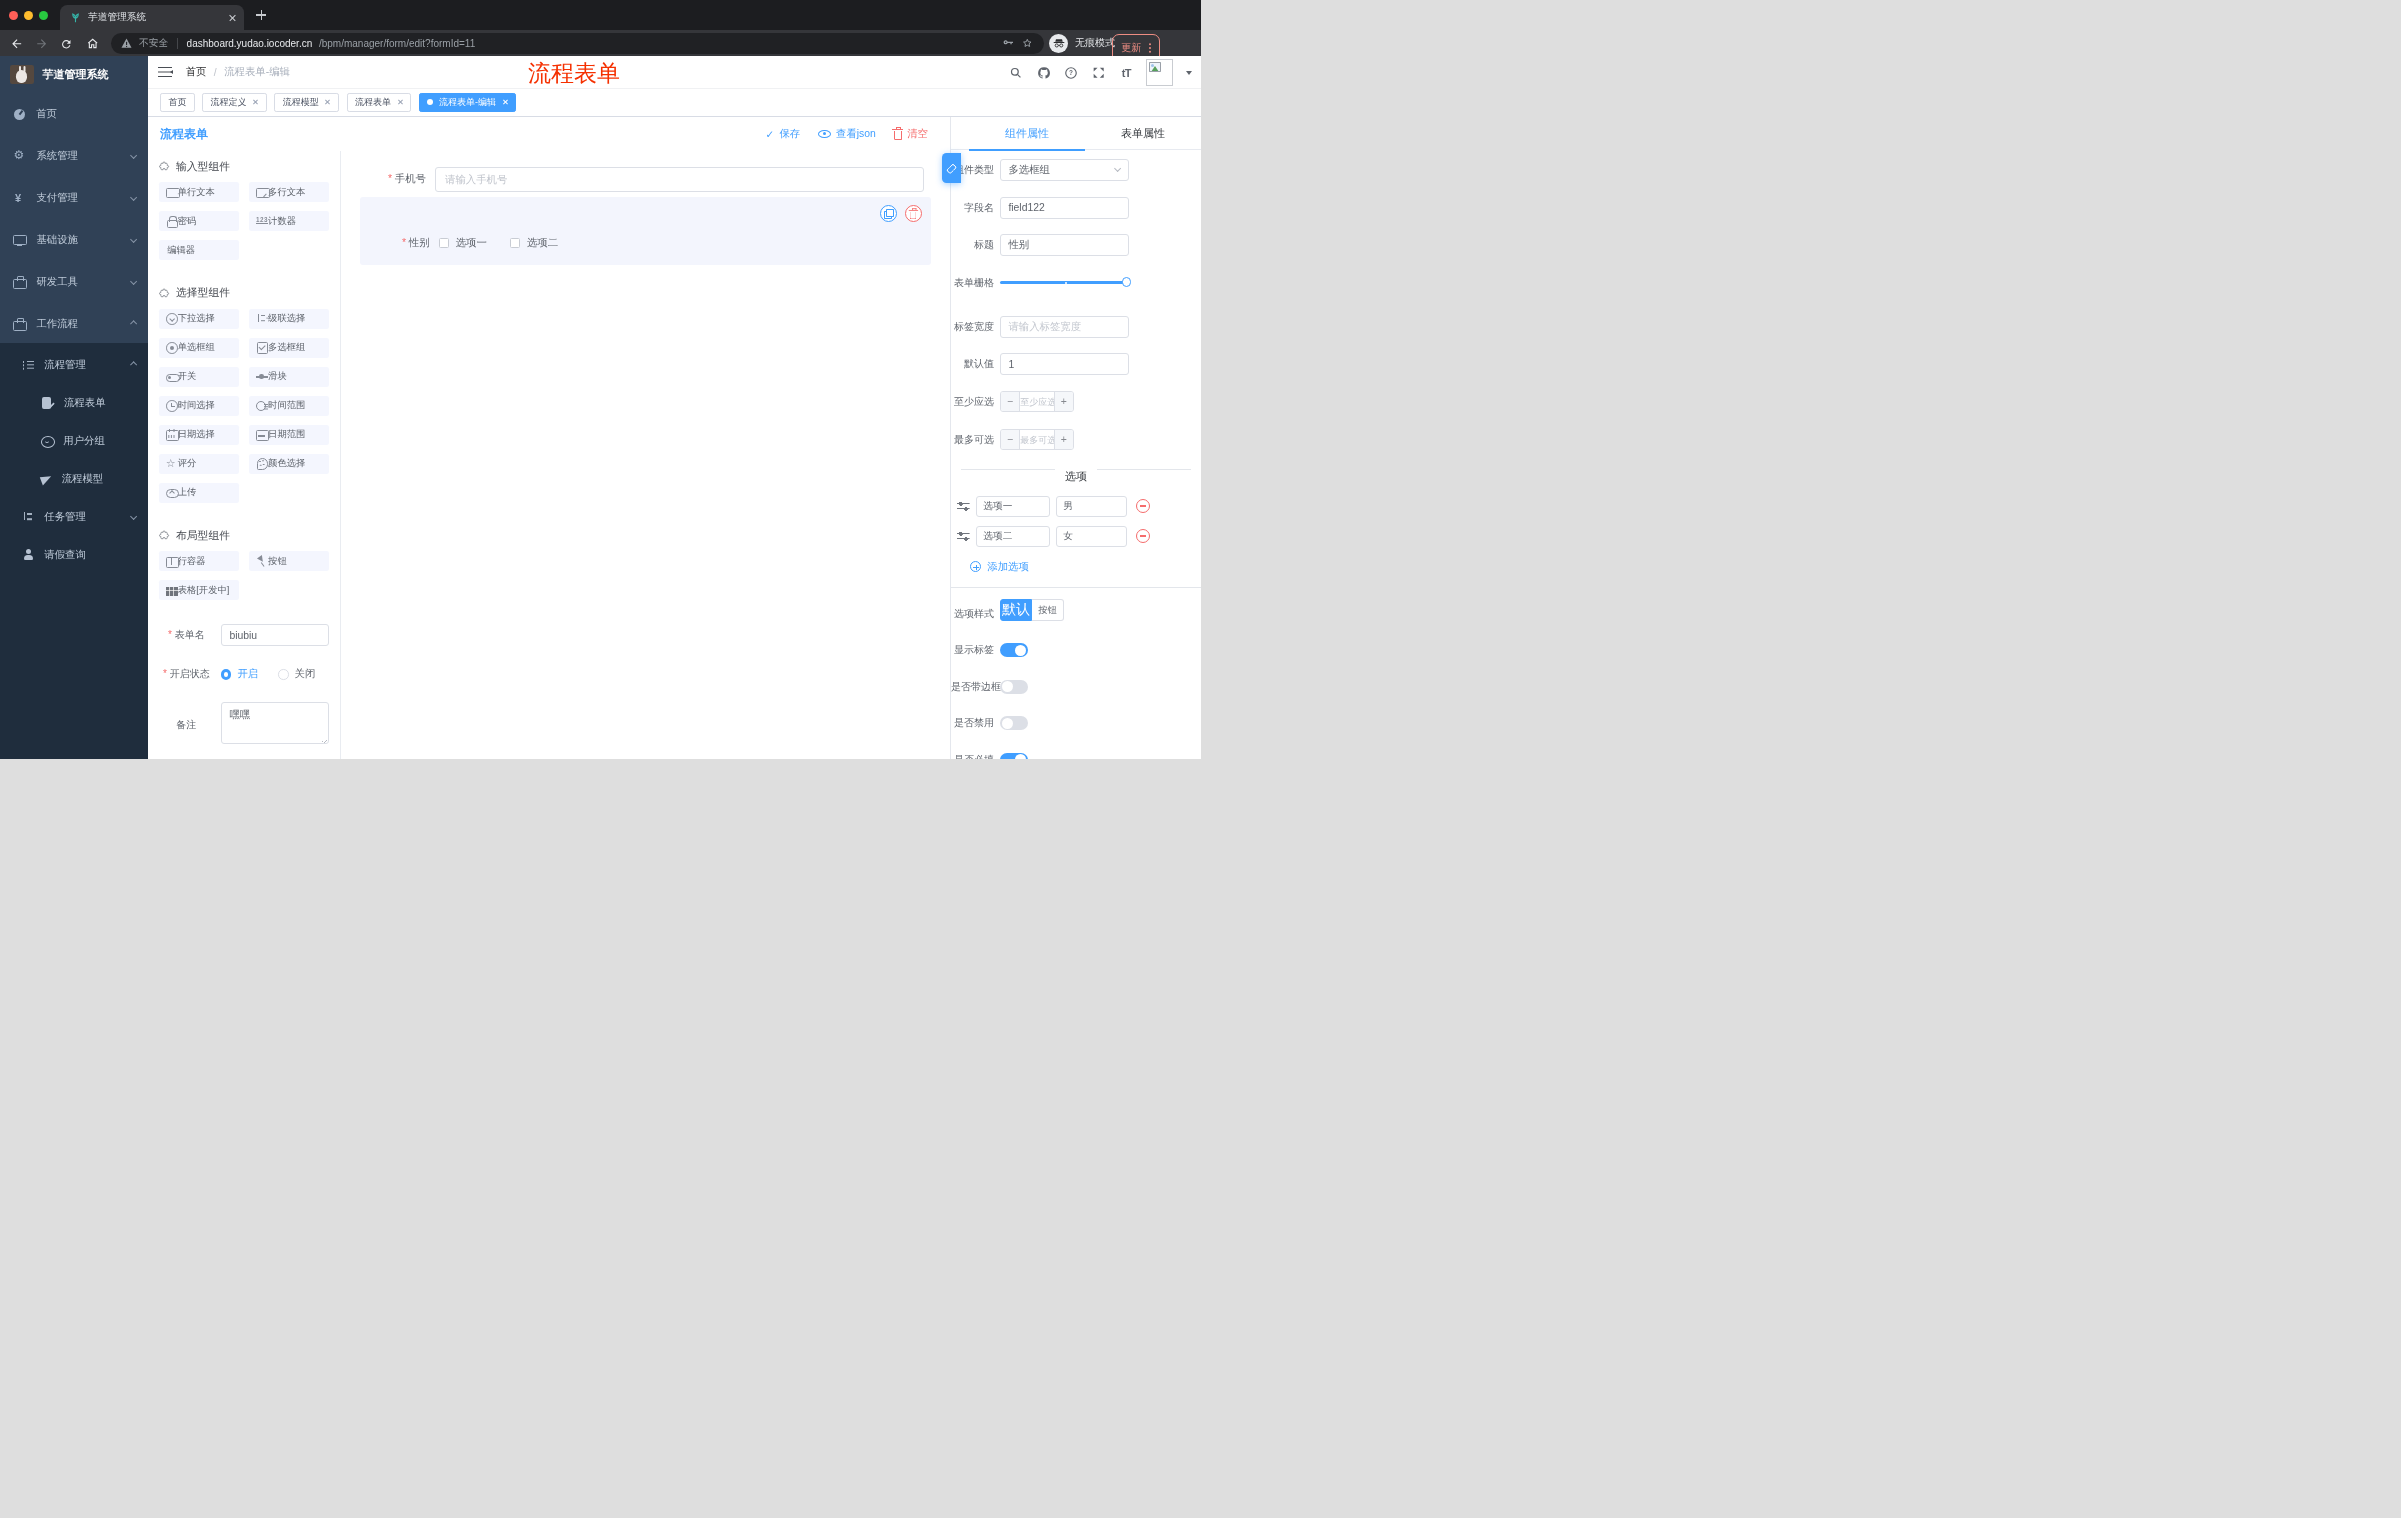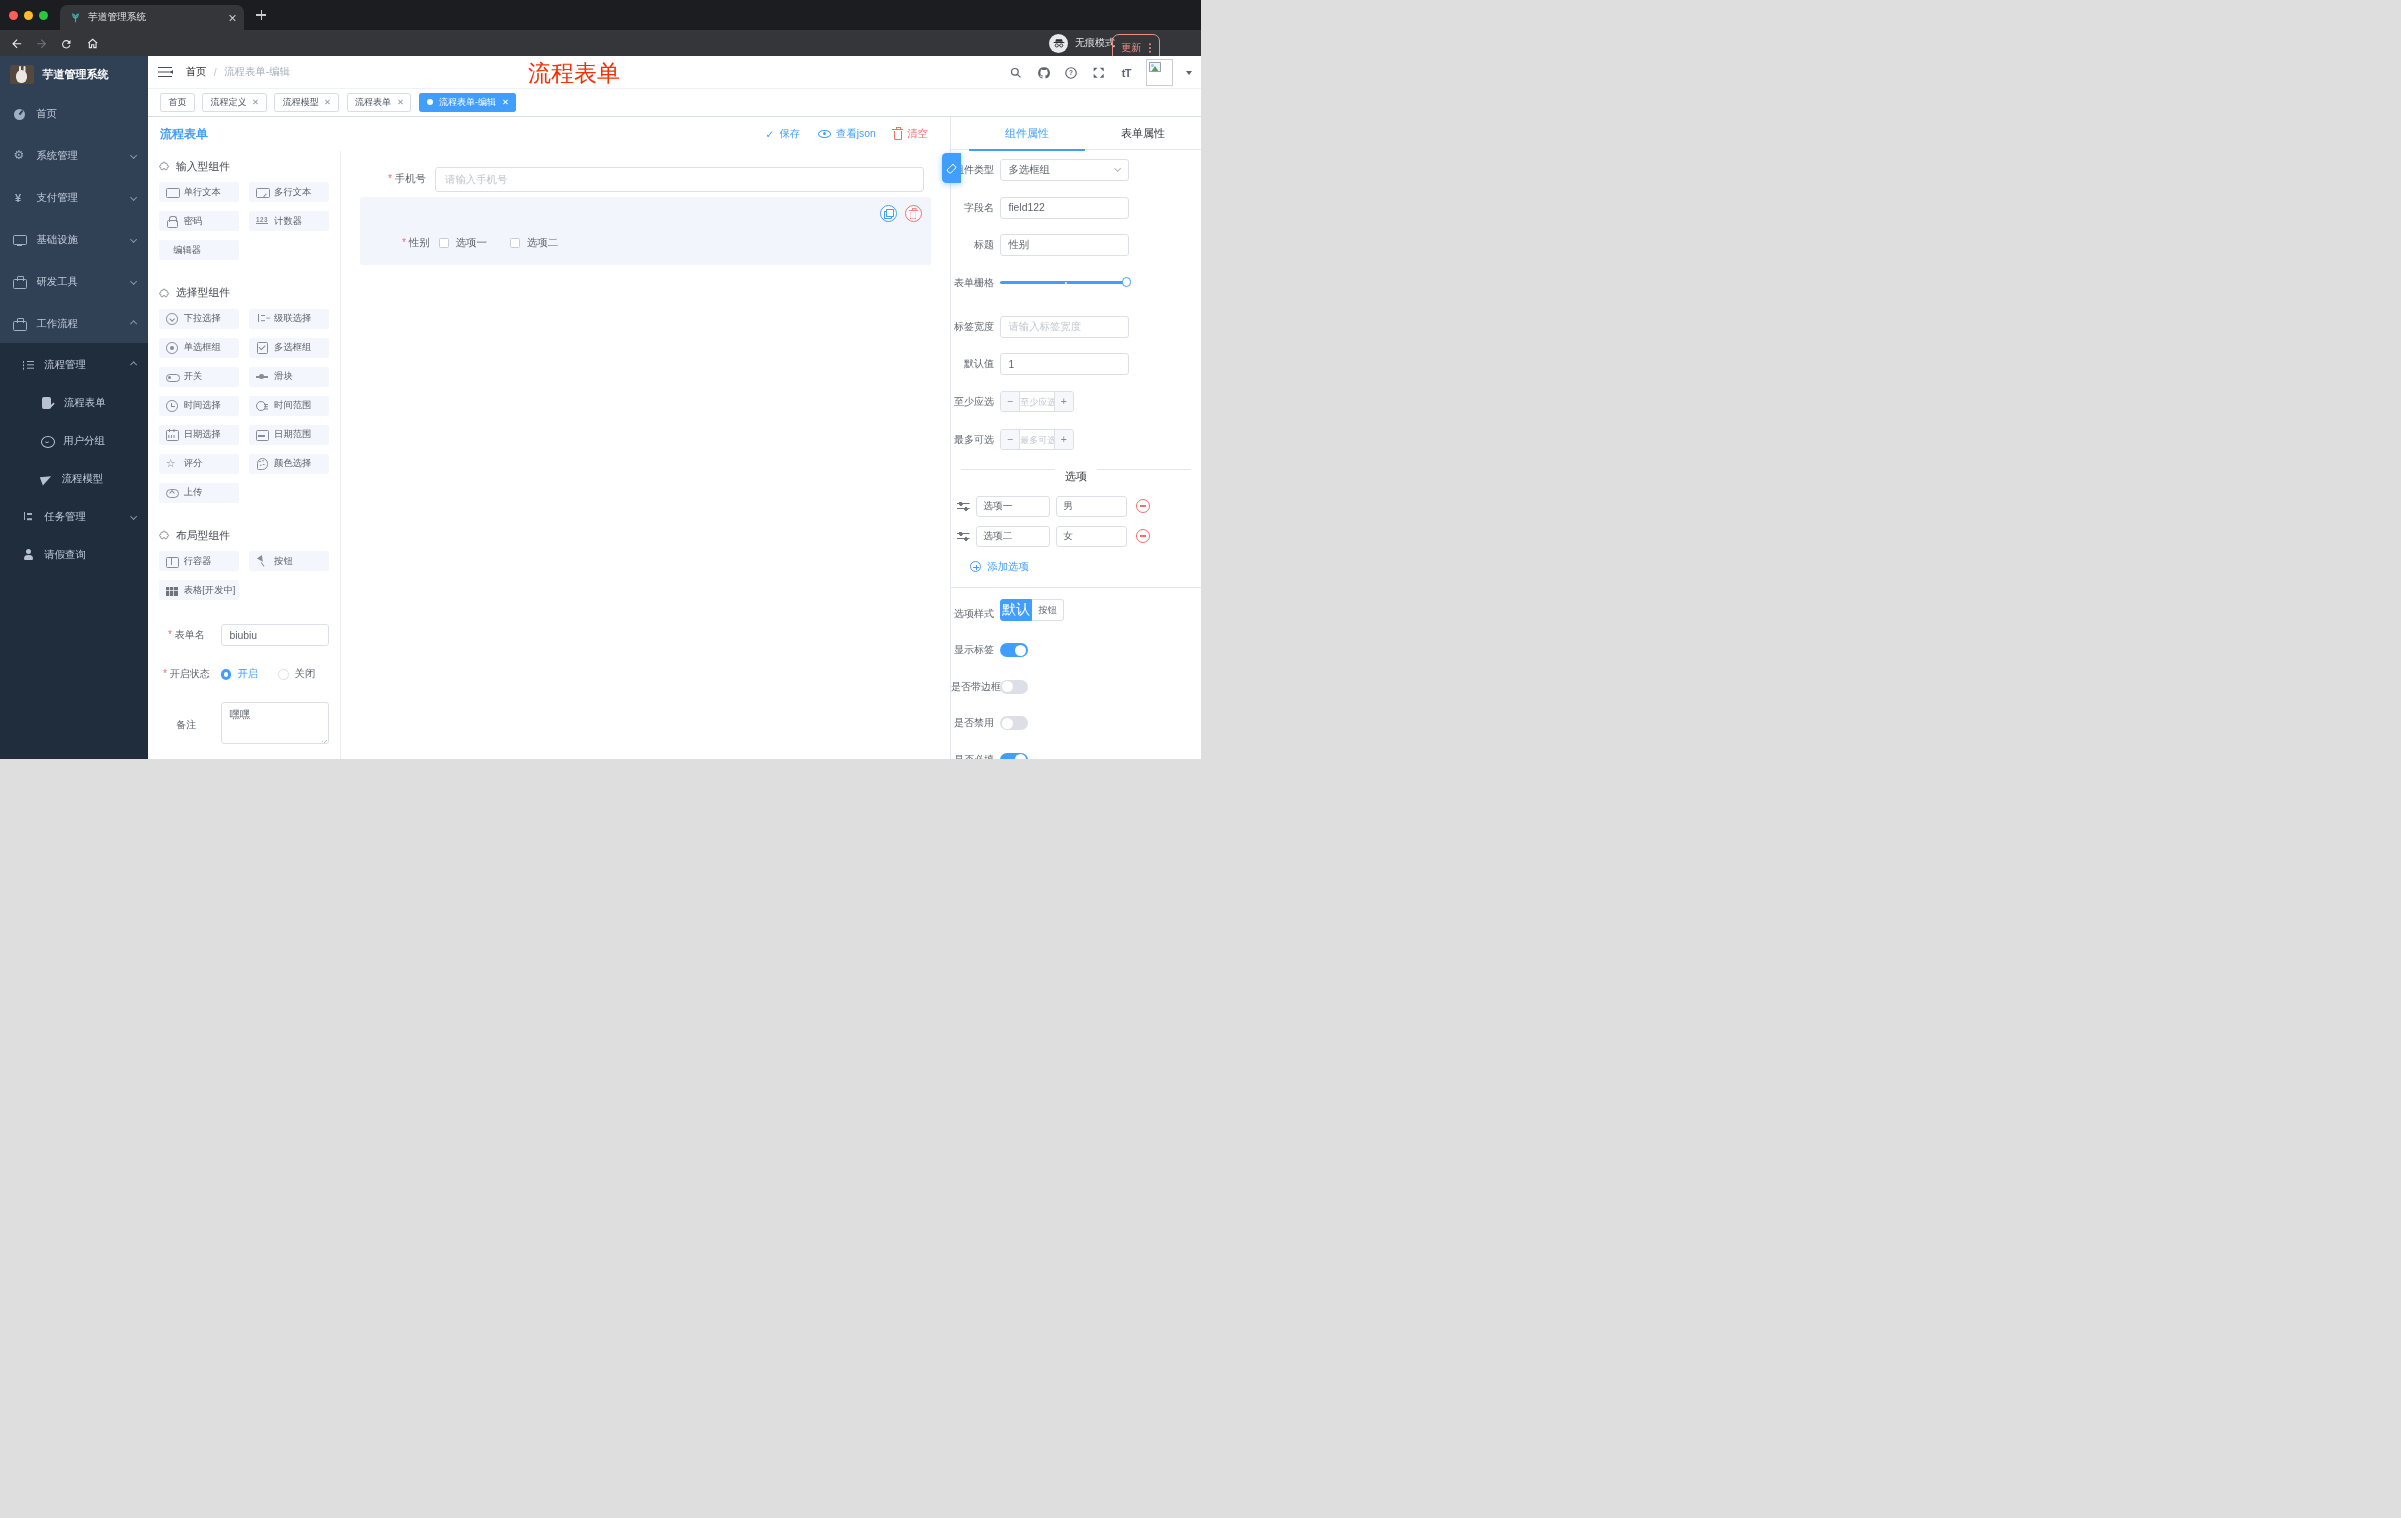--- a/index.html
+++ b/index.html
@@ -114,21 +114,21 @@
 .eye::after{content:"";position:absolute;left:3.3px;top:1.5px;width:3px;height:3px;border-radius:50%;background:#409eff}
 .trg{position:relative;width:8.2px;height:9px;border:1px solid currentColor;border-top:none;border-radius:0 0 1.5px 1.5px;margin-top:3px}
 .trg::before{content:"";position:absolute;left:-2.4px;top:-2.5px;width:11px;height:1px;background:currentColor}
 .trg::after{content:"";position:absolute;left:1.5px;top:-4.5px;width:3px;height:1.5px;border:1px solid currentColor;border-bottom:none}
 
 
 .cp{position:absolute;top:34px;left:0;width:193px;bottom:0;border-right:0.7px solid #e9ecf1;padding:7.4px 11px 0 11px;overflow:hidden}
 .gh{display:flex;align-items:center;gap:6px;height:16.3px;font-size:10.8px;color:#42464d;margin-bottom:7.4px}
 .cgrid{display:grid;grid-template-columns:80px 80px;gap:9px 10.4px;margin-bottom:25px}
 .cgrid.g3{margin-bottom:24px}
-.cit{height:20px;background:#f4f6fe;border-radius:2.2px;display:flex;align-items:center;padding-left:6.7px;gap:6px;font-size:9.3px;color:#5b6068;cursor:grab}
+.cit{height:20px;background:#f4f6fe;border-radius:2.2px;display:flex;align-items:center;padding-left:6.7px;font-size:9.3px;color:#5b6068;cursor:grab}
 .ci{position:relative;flex:none;width:12px;height:12px;color:#878c96}
 .ci-inp::before{content:"";position:absolute;left:0;top:2.2px;width:12px;height:7.4px;border:1px solid currentColor;border-radius:1.5px}
 .ci-area::before{content:"";position:absolute;left:0;top:1.5px;width:12px;height:8.2px;border:1px solid currentColor;border-radius:1.5px}
 .ci-area::after{content:"";position:absolute;right:1.5px;bottom:2.2px;width:3.7px;height:1px;background:currentColor;transform:rotate(-45deg)}
 .ci-lock::before{content:"";position:absolute;left:3px;top:0.7px;width:6px;height:5.2px;border:1px solid currentColor;border-bottom:none;border-radius:3px 3px 0 0}
 .ci-lock::after{content:"";position:absolute;left:1.1px;top:4.5px;width:9.7px;height:6px;border:1px solid currentColor;border-radius:1.5px}
 .ci-123::before{content:"123";position:absolute;left:0;top:0.7px;font-size:6.3px;font-weight:bold;letter-spacing:0.4px;border-bottom:1px solid currentColor;padding-bottom:0.7px}
 .ci-none{width:1.5px}
 .ci-seldn::before{content:"";position:absolute;left:0.7px;top:0.7px;width:9.7px;height:9.7px;border:1px solid currentColor;border-radius:50%}
 .ci-seldn::after{content:"";position:absolute;left:3.9px;top:4.1px;width:3.3px;height:3.3px;border-right:1px solid currentColor;border-bottom:1px solid currentColor;transform:rotate(45deg)}
@@ -294,20 +294,38 @@
         <svg width="12.6" height="12.6" viewBox="0 0 24 24" fill="#e8eaed">
           <path d="M17.65 6.35A8 8 0 1 0 19.73 14h-2.08a6 6 0 1 1-1.41-6.24L13 11h7V4l-2.35 2.35z"></path>
         </svg>
       </span>
     <span class="nav" style="left:85px">
         <svg width="13.4" height="13.4" viewBox="0 0 24 24" fill="none" stroke="#e8eaed" stroke-width="2">
           <path d="M4 11l8-7 8 7"></path>
           <path d="M6 10v9h4v-5h4v5h4v-9"></path>
         </svg>
       </span>
+    <div class="urlpill">
+      <svg width="11" height="10.4" viewBox="0 0 24 22">
+          <path d="M12 1 23 21H1z" fill="#9aa0a6"></path>
+          <rect x="11" y="8" width="2.4" height="7" fill="#202124"></rect>
+          <rect x="11" y="17" width="2.4" height="2.4" fill="#202124"></rect>
+        </svg>
+      <span class="sec">不安全</span>
+      <span class="urldiv"></span>
+      <span class="host">dashboard.yudao.iocoder.cn</span>
+        <span class="path">/bpm/manager/form/edit?formId=11</span>
+      <span class="pillsp"></span>
+      <svg width="12.6" height="12.6" viewBox="0 0 24 24">
+          <path d="M7 14a4 4 0 1 1 3.87-5h10.13v2.5h-2.5V14h-2.5v-2.5h-5.13A4 4 0 0 1 7 14zm0-2.5a1.5 1.5 0 1 0 0-3 1.5 1.5 0 0 0 0 3z" fill="#9aa0a6"></path>
+        </svg>
+      <svg width="12.6" height="12.6" viewBox="0 0 24 24">
+          <path d="M12 4.5l2.1 4.6 5 .6-3.7 3.4.98 4.9L12 15.6 7.6 18l1-4.9-3.7-3.4 5-.6z" fill="none" stroke="#9aa0a6" stroke-width="1.8"></path>
+        </svg>
+    </div>
     <div class="incog">
       <span class="incircle">
         <svg width="12" height="10.4" viewBox="0 0 24 20">
             <g fill="#2b2c2f">
               <path d="M6 2h12l1.5 5h-15z"></path>
               <rect x="1" y="7.6" width="22" height="1.8" rx=".9"></rect>
               <circle cx="7.5" cy="14.5" r="3.1" fill="none" stroke="#2b2c2f" stroke-width="1.8"></circle>
               <circle cx="16.5" cy="14.5" r="3.1" fill="none" stroke="#2b2c2f" stroke-width="1.8"></circle>
               <path d="M10.5 14h3v1.5h-3z"></path>
             </g>

